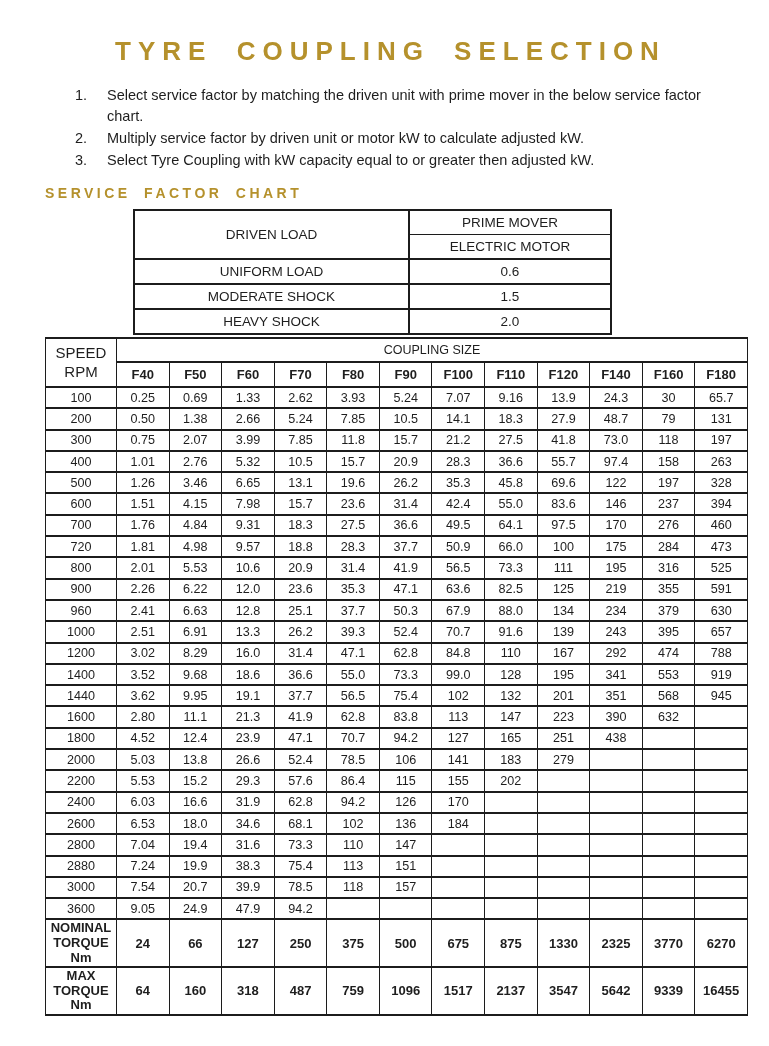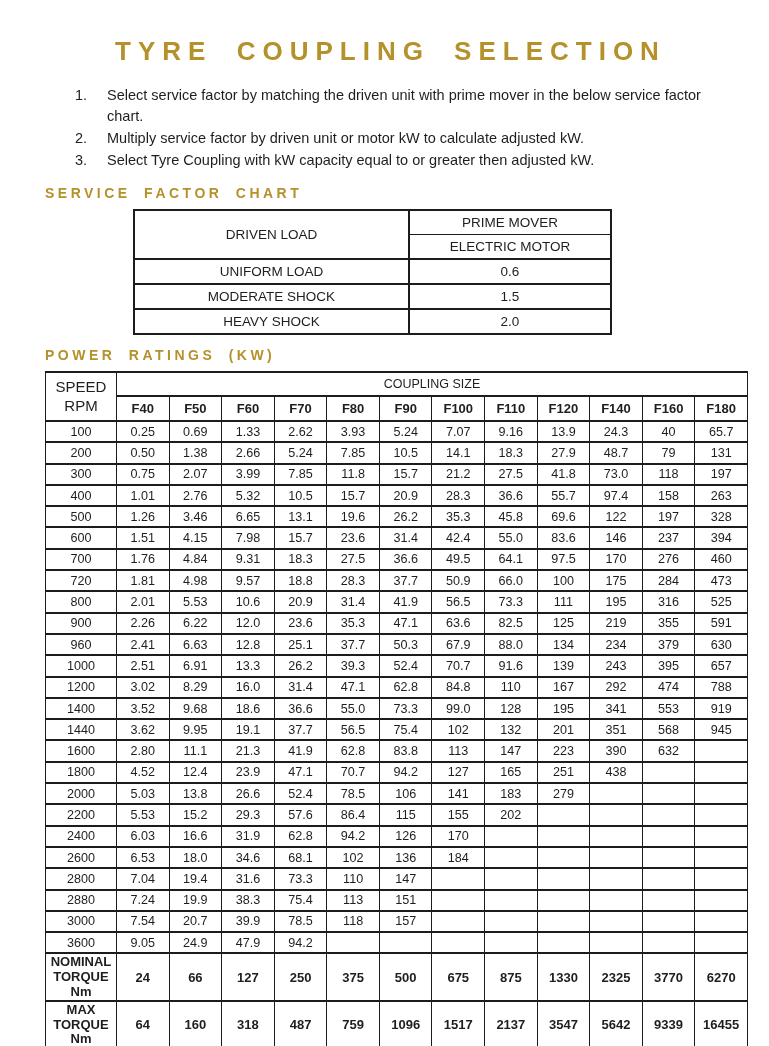--- a/index.html
+++ b/index.html
@@ -110,21 +110,20 @@
           <td>1.5</td>
         </tr>
         <tr>
           <td>HEAVY SHOCK</td>
           <td>2.0</td>
         </tr>
       </tbody>
 
   </table>
 
-  <div class="section-heading">POWER RATINGS (KW)</div>
 
   <table class="pr-table">
     <thead>
       <tr>
         <td rowspan="2" class="speed-col hdr-speed">
           <div>SPEED</div>
           <div>RPM</div>
         </td>
         <td colspan="12" class="hdr-coupling">COUPLING SIZE</td>
       </tr>
@@ -149,21 +148,21 @@
           <td>0.25</td>
           <td>0.69</td>
           <td>1.33</td>
           <td>2.62</td>
           <td>3.93</td>
           <td>5.24</td>
           <td>7.07</td>
           <td>9.16</td>
           <td>13.9</td>
           <td>24.3</td>
-          <td>40</td>
+          <td>30</td>
           <td>65.7</td>
         </tr>
         <tr>
           <td class="speed-col">200</td>
           <td>0.50</td>
           <td>1.38</td>
           <td>2.66</td>
           <td>5.24</td>
           <td>7.85</td>
           <td>10.5</td>

